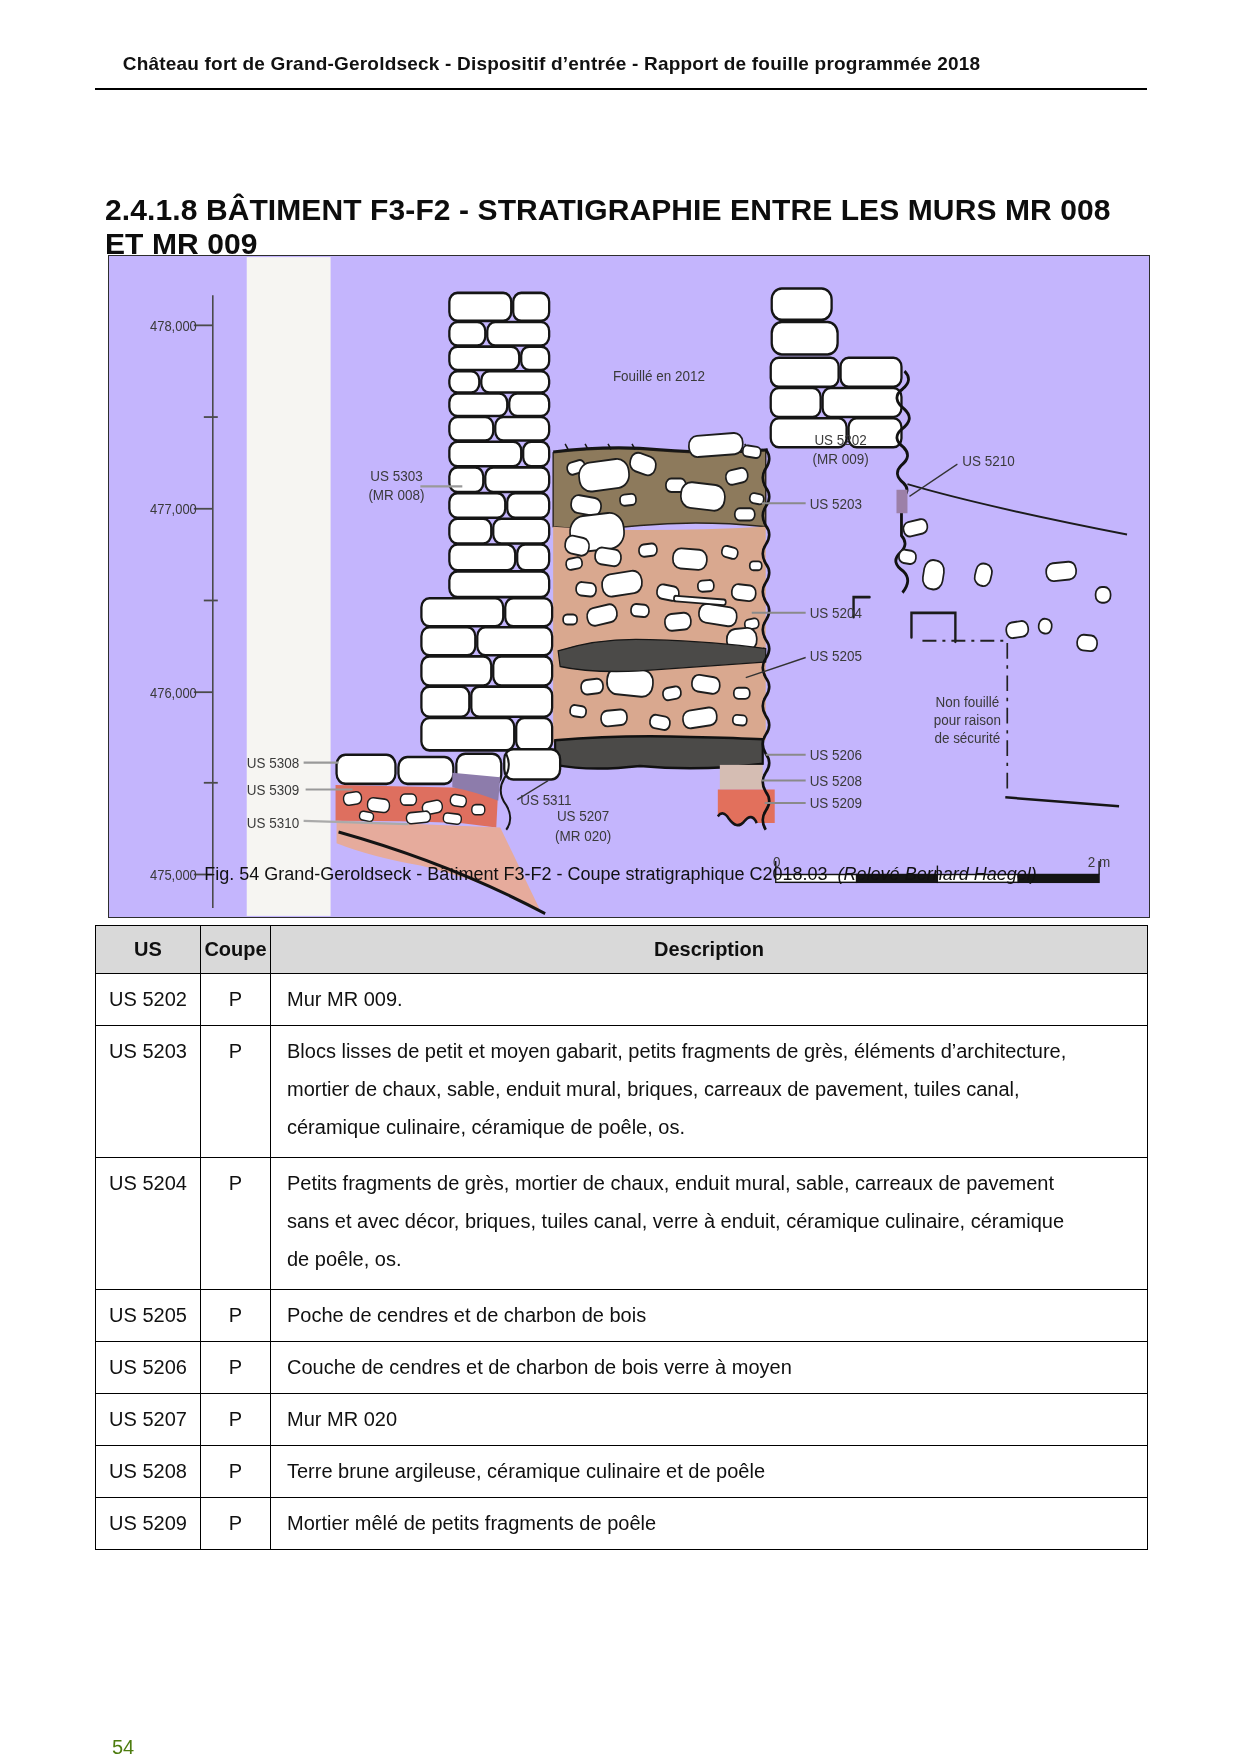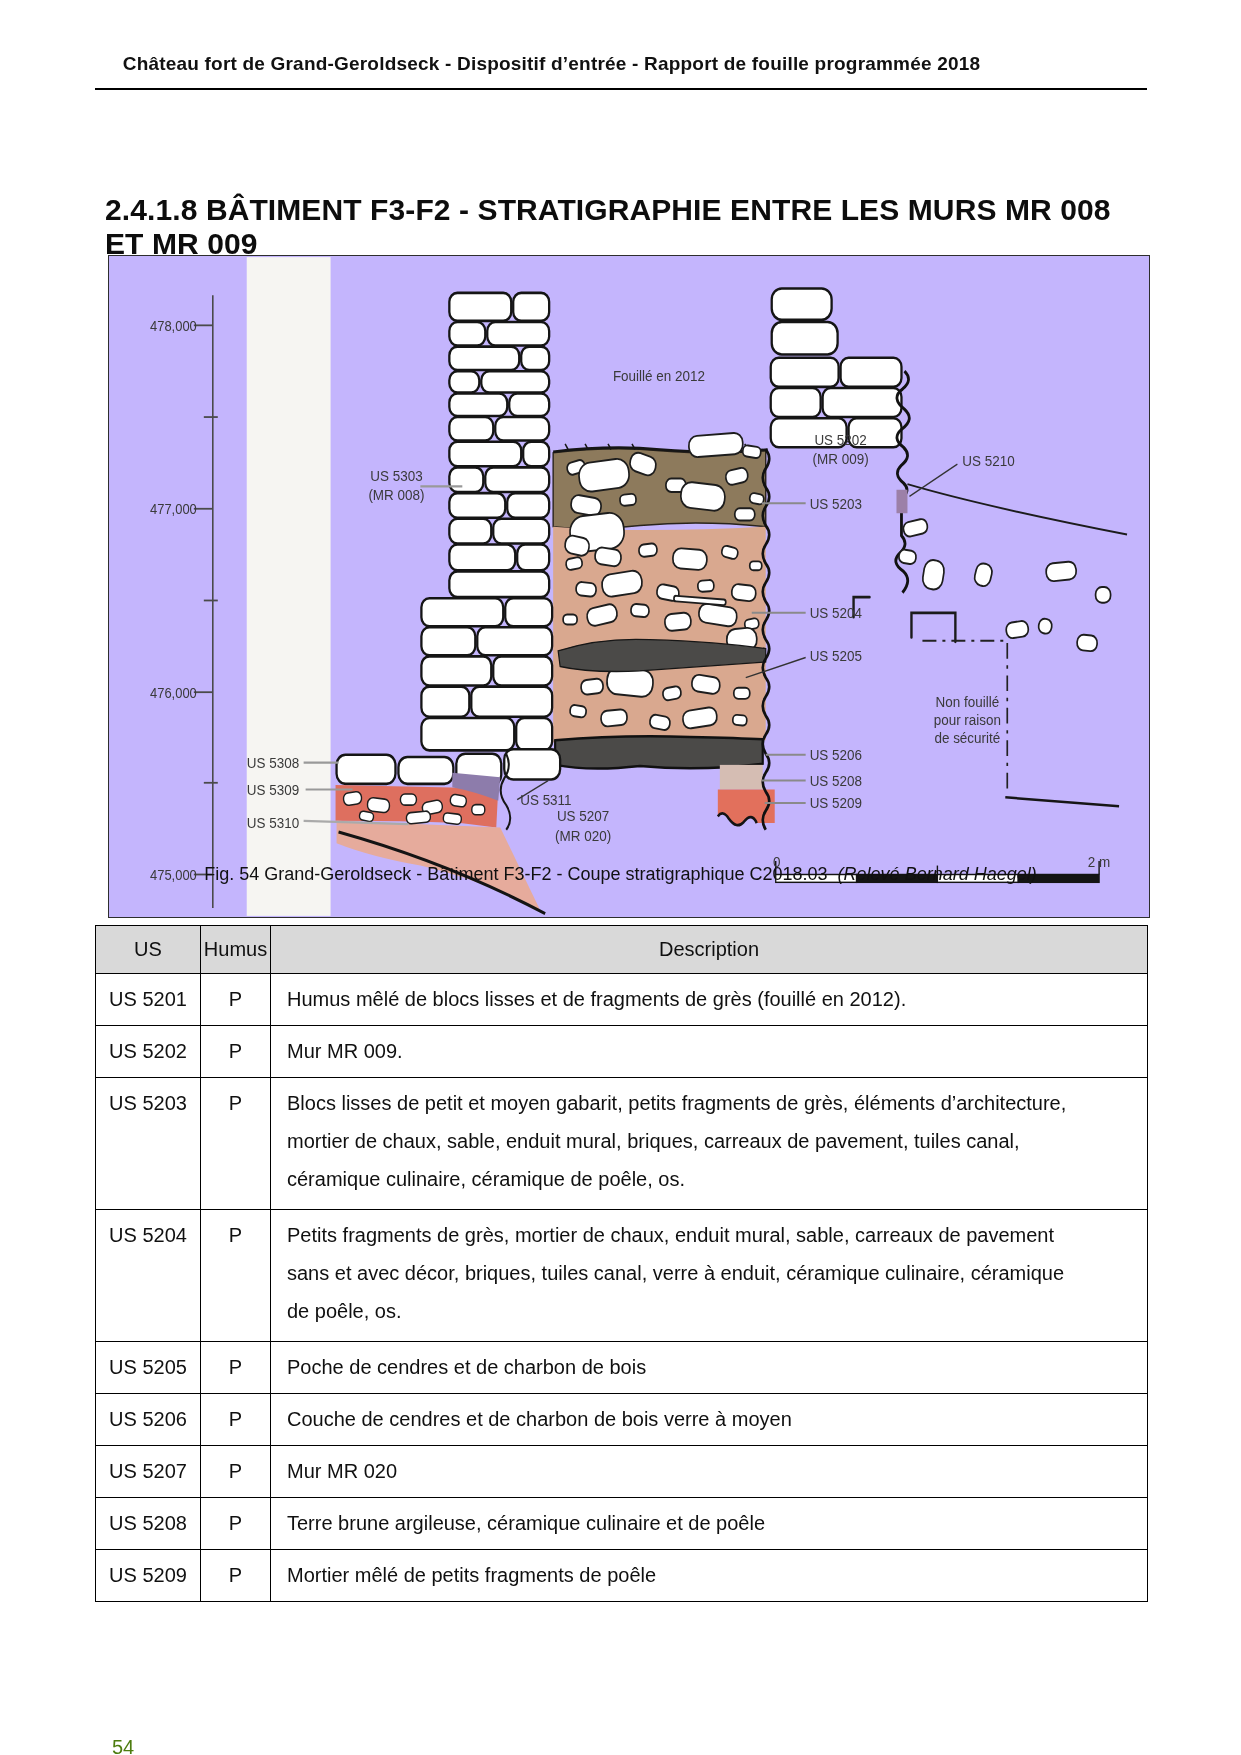--- a/index.html
+++ b/index.html
@@ -12,21 +12,21 @@
        font-size:30px;font-weight:700;color:#0d0d0d;letter-spacing:.1px;}
   .figure-frame{position:absolute;top:255px;left:108px;width:1042px;height:663px;
        border:1.5px solid #2e2e2e;background:#c4b5fd;box-sizing:border-box;}
   .figure-frame svg{position:absolute;top:0;left:0;width:100%;height:100%;}
   .figure-caption{position:absolute;top:864px;left:0;width:1241px;text-align:center;
        font-size:18px;color:#101010;}
   .figure-caption .credit{font-style:italic;}
   table.us-table{position:absolute;top:925px;left:95px;width:1053px;
        border-collapse:collapse;table-layout:fixed;font-size:20px;color:#101010;}
   table.us-table th,table.us-table td{border:1.5px solid #000;box-sizing:border-box;}
-  table.us-table th{height:48px;background:#d9d9d9;font-weight:400;font-size:20px;
+  table.us-table th{height:48px;background:#d9d9d9;font-weight:700;font-size:20px;
        text-align:center;vertical-align:middle;}
   td.c-us{width:105px;text-align:center;vertical-align:top;padding-top:6px;line-height:38px;}
   td.c-type{width:70px;text-align:center;vertical-align:top;padding-top:6px;line-height:38px;}
   td.c-desc{text-align:left;vertical-align:top;padding:6px 62px 7px 16px;line-height:38px;}
   tr.row-s td{height:51px;}
   tr.row-b td{height:132px;}
   .page-number{position:absolute;top:1736px;left:112px;font-size:20px;color:#4d7c0f;}
   svg text{font-family:"Liberation Sans",sans-serif;fill:#3a3a3a;}
 </style>
 </head>
@@ -237,31 +237,26 @@
 
 <table class="us-table">
   <colgroup>
       <col style="width:105px">
       <col style="width:70px">
       <col>
     </colgroup>
   <thead>
     <tr>
       <th>US</th>
-      <th>Humus</th>
+      <th>Coupe</th>
       <th>Description</th>
     </tr>
   </thead>
   <tbody id="us-tbody">
       <tr class="row-s">
-        <td class="c-us">US 5201</td>
-        <td class="c-type">P</td>
-        <td class="c-desc">Humus mêlé de blocs lisses et de fragments de grès (fouillé en 2012).</td>
-      </tr>
-      <tr class="row-s">
         <td class="c-us">US 5202</td>
         <td class="c-type">P</td>
         <td class="c-desc">Mur MR 009.</td>
       </tr>
       <tr class="row-b">
         <td class="c-us">US 5203</td>
         <td class="c-type">P</td>
         <td class="c-desc">Blocs lisses de petit et moyen gabarit, petits fragments de grès, éléments d’architecture, mortier de chaux, sable, enduit mural, briques, carreaux de pavement, tuiles canal, céramique culinaire, céramique de poêle, os.</td>
       </tr>
       <tr class="row-b">

